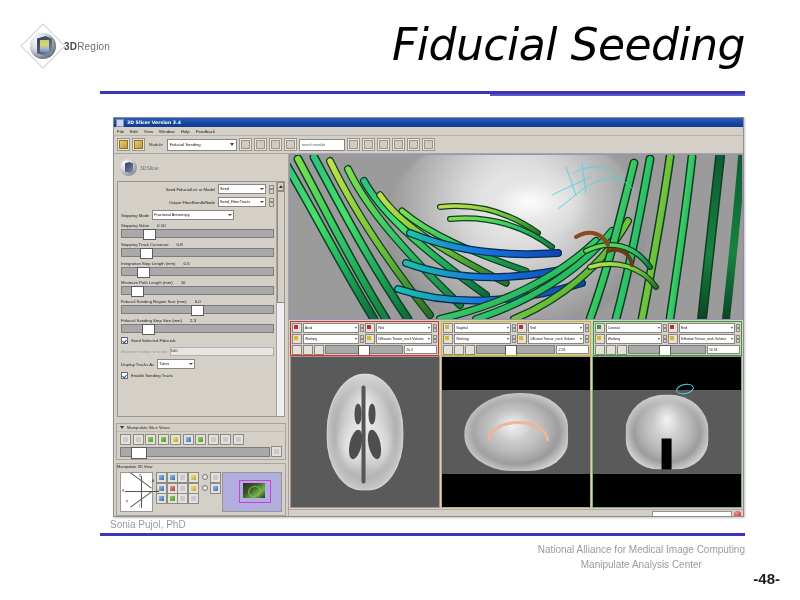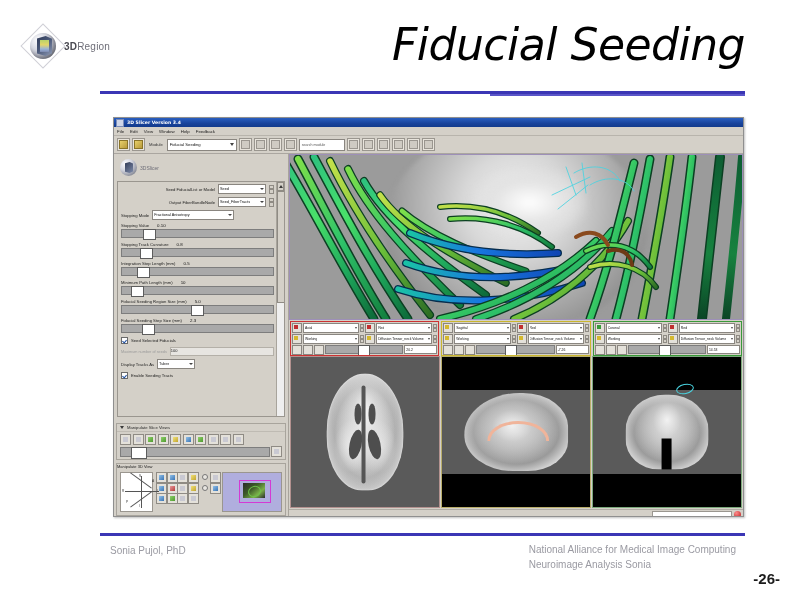--- a/index.html
+++ b/index.html
@@ -26,23 +26,23 @@
   .logo-text .thin{font-weight:normal;color:#6e6e78;}
 
   .slide-title{position:absolute;right:55px;top:22px;text-align:right;
      font-size:44px;font-style:italic;color:#000;line-height:1.05;
      font-family:"DejaVu Sans","Liberation Sans",sans-serif;letter-spacing:-0.5px;white-space:nowrap;}
   .rule-top{position:absolute;left:100px;top:91px;width:645px;height:3px;background:#3b36b5;}
   .rule-top2{position:absolute;left:490px;top:94px;width:255px;height:2px;background:#5a55c8;}
 
   
   .rule-bot{position:absolute;left:100px;top:533px;width:645px;height:3px;background:#3b36b5;}
-  .foot-left{position:absolute;left:110px;top:545px;font-size:10px;color:#9a9aa2;}
-  .foot-right{position:absolute;right:64px;top:543px;font-size:10px;color:#9a9aa2;
-      text-align:left;line-height:1.45;}
+  .foot-left{position:absolute;left:110px;top:519px;font-size:10px;color:#9a9aa2;}
+  .foot-right{position:absolute;right:55px;top:543px;font-size:10px;color:#9a9aa2;
+      text-align:center;line-height:1.45;}
   .page-num{position:absolute;right:20px;top:570px;font-size:15px;font-weight:bold;color:#1b1b1b;}
 
   
   #app{position:absolute;left:113px;top:117px;width:629px;height:398px;
        background:#d4d0c8;border:1px solid #8f8f8f;box-shadow:1px 1px 2px rgba(0,0,0,.25);
        font-size:4px;color:#1c1c1c;overflow:hidden;}
   .titlebar{height:9px;background:linear-gradient(180deg,#2a5fc0 0%,#18439b 60%,#123a8c 100%);
        display:flex;align-items:center;padding:0 2px;gap:3px;}
   .titlebar .tb-ico{width:6px;height:6px;background:#cfd6e8;border:1px solid #7b8db8;flex:0 0 6px;}
   .titlebar .tb-txt{color:#fff;font-size:4.6px;font-weight:bold;white-space:nowrap;
@@ -884,16 +884,16 @@
         </div>
       </div>
     </div>
   </div>
 
 
   <div class="rule-bot"></div>
   <div class="foot-left">Sonia Pujol, PhD</div>
   <div class="foot-right">
     <div>National Alliance for Medical Image Computing</div>
-    <div>Neuroimage Analysis Sonia</div>
+    <div>Manipulate Analysis Center</div>
   </div>
-  <div class="page-num">-26-</div>
+  <div class="page-num">-48-</div>
 </div>
 
 </body></html>

